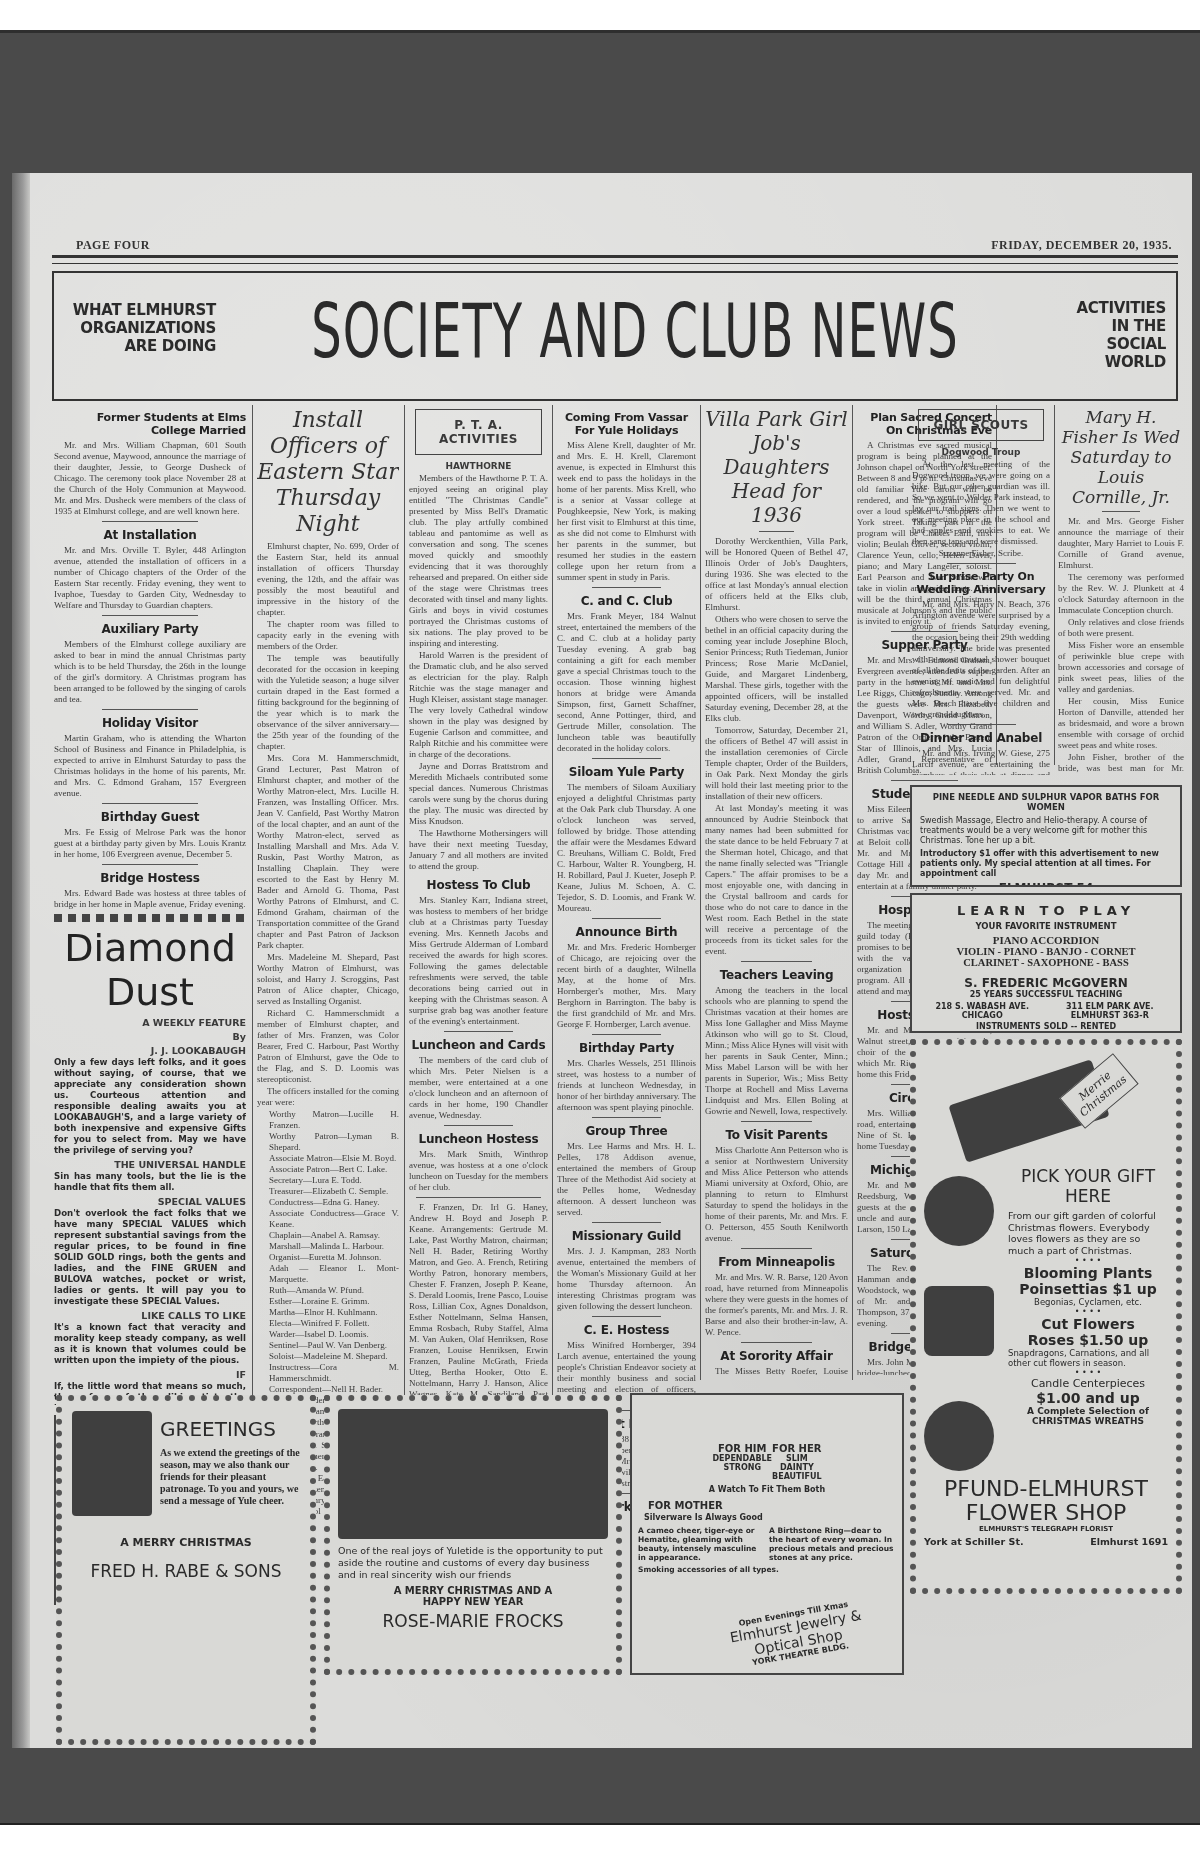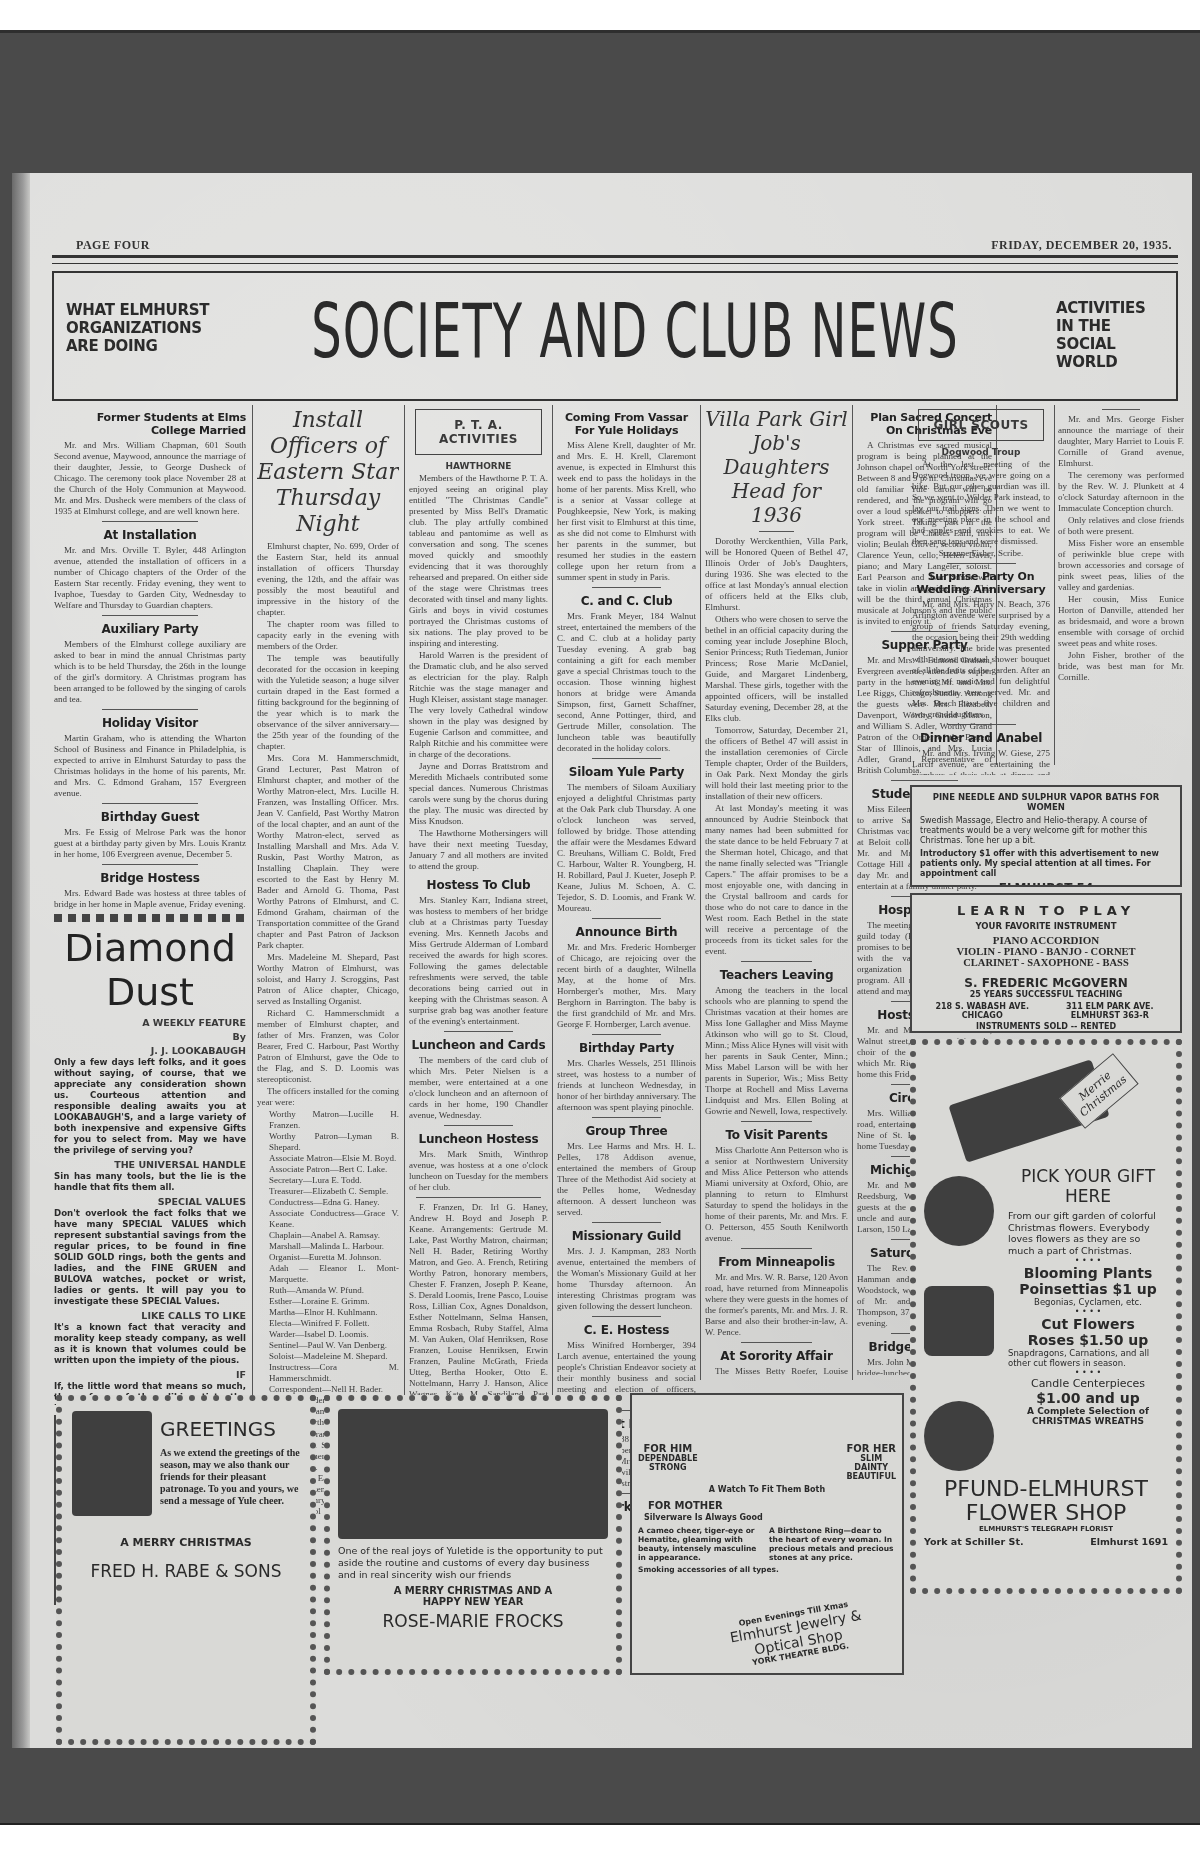--- a/index.html
+++ b/index.html
@@ -6,21 +6,21 @@
   html,body{width:1200px;height:1855px;background:#fff;overflow:hidden}
   body{font-family:"Liberation Serif",serif;color:#2a2a2a}
   .scan{position:absolute;left:0;top:30px;width:1200px;height:1795px;background:#4a4a4a;border-top:3px solid #2e2e2e;border-bottom:2px solid #222}
   .paper{position:absolute;left:12px;top:140px;width:1180px;height:1575px;background:#dcdcda;
     background-image:radial-gradient(circle at 30% 20%,rgba(255,255,255,.25),transparent 60%),radial-gradient(circle at 80% 70%,rgba(0,0,0,.06),transparent 50%);}
   .binding{position:absolute;left:0;top:0;width:18px;height:100%;background:linear-gradient(90deg,#6a6a6a,#9a9a9a 60%,#c8c8c6)}
   .folio{position:absolute;top:65px;font:bold 12px "Liberation Serif",serif;letter-spacing:.5px;color:#333}
   .folio.left{left:64px}.folio.right{right:20px}
   .rule{position:absolute;left:40px;right:14px;border-top:3px solid #333}
   .masthead{position:absolute;left:40px;right:14px;top:98px;height:130px;border:2px solid #333;border-top-width:2px}
-  .mh-left,.mh-right{position:absolute;top:28px;font:bold 15px "DejaVu Sans",sans-serif;line-height:18px;text-align:left;color:#2b2b2b;letter-spacing:-.3px}
+  .mh-left,.mh-right{position:absolute;top:28px;font:bold 15px "DejaVu Sans",sans-serif;line-height:18px;text-align:right;color:#2b2b2b;letter-spacing:-.3px}
   .mh-left{left:12px;width:150px}
   .mh-right{right:10px;width:110px;top:26px}
   .mh-title{position:absolute;left:170px;right:130px;top:14px;text-align:center;font:48px "DejaVu Sans",sans-serif;letter-spacing:1px;color:#2a2a2a;transform:scaleY(1.55);transform-origin:top;font-weight:normal}
   .cols{position:absolute;left:40px;top:232px;right:14px;bottom:0}
   .col{position:absolute;top:0;font-size:9px;line-height:11px;text-align:justify;color:#3a3a3a;overflow:hidden}
   .col p{text-indent:10px;margin-bottom:1px}
   .vline{position:absolute;top:0;width:1px;background:#555}
   .h-sans{font:bold 12px "DejaVu Sans",sans-serif;text-align:center;color:#222;margin:6px 0 3px;letter-spacing:-.2px}.h-sans.r{text-align:right}
   .h-script{font:italic 22px "DejaVu Serif",serif;line-height:26px;text-align:center;color:#333;margin:2px 0 4px}
   .sep{width:50%;margin:4px auto;border-top:1px solid #555}
@@ -269,20 +269,21 @@
     <div class="sep"></div>
     <div class="h-sans" style="font-size:11px;line-height:13px">Surprise Party On Wedding Anniversary</div>
     <p>Mr. and Mrs. Harry N. Beach, 376 Arlington avenue were surprised by a group of friends Saturday evening, the occasion being their 29th wedding anniversary. The bride was presented with a most unusual shower bouquet of all the fruits of the garden. After an evening of music and fun delightful refreshments were served. Mr. and Mrs. Beach have five children and two granddaughters.</p>
     <div class="sep"></div>
     <div class="h-sans">Dinner and Anabel</div>
     <p>Mr. and Mrs. Irving W. Giese, 275 Larch avenue, are entertaining the members of their club at dinner and bridge this (Friday) evening.</p>
 
   </div>
   <div class="vline" style="left:1042px;top:232px;height:360px"></div>
   <div class="col" style="left:1046px;top:232px;width:126px;height:370px">
+    <div class="h-script" style="font-size:17px;line-height:20px">Mary H. Fisher Is Wed Saturday to Louis Cornille, Jr.</div>
     <div class="sep" style="width:30%"></div>
     <p>Mr. and Mrs. George Fisher announce the marriage of their daughter, Mary Harriet to Louis F. Cornille of Grand avenue, Elmhurst.</p>
     <p>The ceremony was performed by the Rev. W. J. Plunkett at 4 o'clock Saturday afternoon in the Immaculate Conception church.</p>
     <p>Only relatives and close friends of both were present.</p>
     <p>Miss Fisher wore an ensemble of periwinkle blue crepe with brown accessories and corsage of pink sweet peas, lilies of the valley and gardenias.</p>
     <p>Her cousin, Miss Eunice Horton of Danville, attended her as bridesmaid, and wore a brown ensemble with corsage of orchid sweet peas and white roses.</p>
     <p>John Fisher, brother of the bride, was best man for Mr. Cornille.</p>
 
   </div>
 
@@ -361,21 +362,21 @@
 
   <div class="ad orn" style="left:312px;top:1222px;width:298px;height:280px;padding:8px">
     <div class="illu" style="height:130px"></div>
     <div style="font-size:9.5px;line-height:12px;margin-top:6px">One of the real joys of Yuletide is the opportunity to put aside the routine and customs of every day business and in real sincerity wish our friends</div>
     <div class="c" style="font-weight:bold;font-size:10px;margin-top:4px">A MERRY CHRISTMAS AND A</div>
     <div class="c" style="font-weight:bold;font-size:10px">HAPPY NEW YEAR</div>
     <div class="c" style="font-size:17px;margin-top:4px">ROSE-MARIE FROCKS</div>
   </div>
 
   <div class="ad" style="left:618px;top:1220px;width:274px;height:282px;padding:6px;font-size:8px">
-    <div style="display:flex;justify-content:space-between;margin-top:42px;font-weight:bold">
+    <div style="display:flex;justify-content:center;margin-top:42px;font-weight:bold">
       <div class="c">
         <div style="font-size:10px">FOR HIM</div>
         <div>DEPENDABLE</div>
         <div>STRONG</div>
       </div>
       <div class="c">
         <div style="font-size:10px">FOR HER</div>
         <div>SLIM</div>
         <div>DAINTY</div>
         <div>BEAUTIFUL</div>

